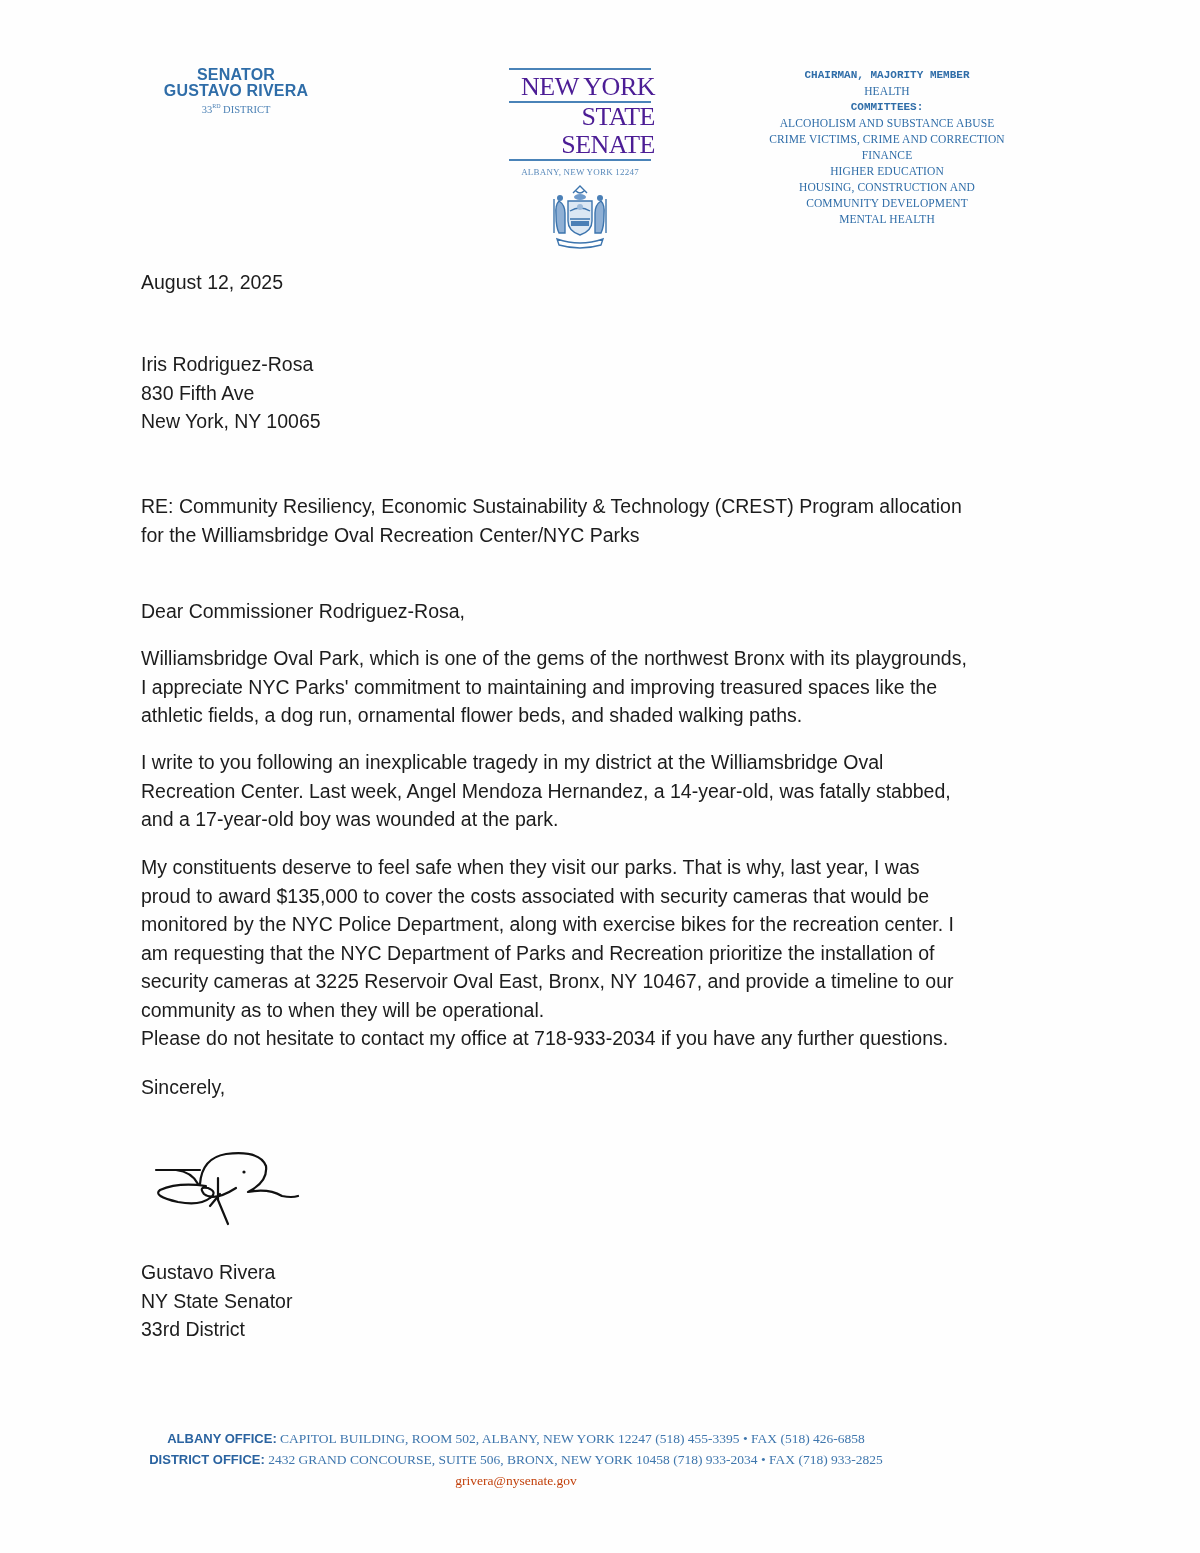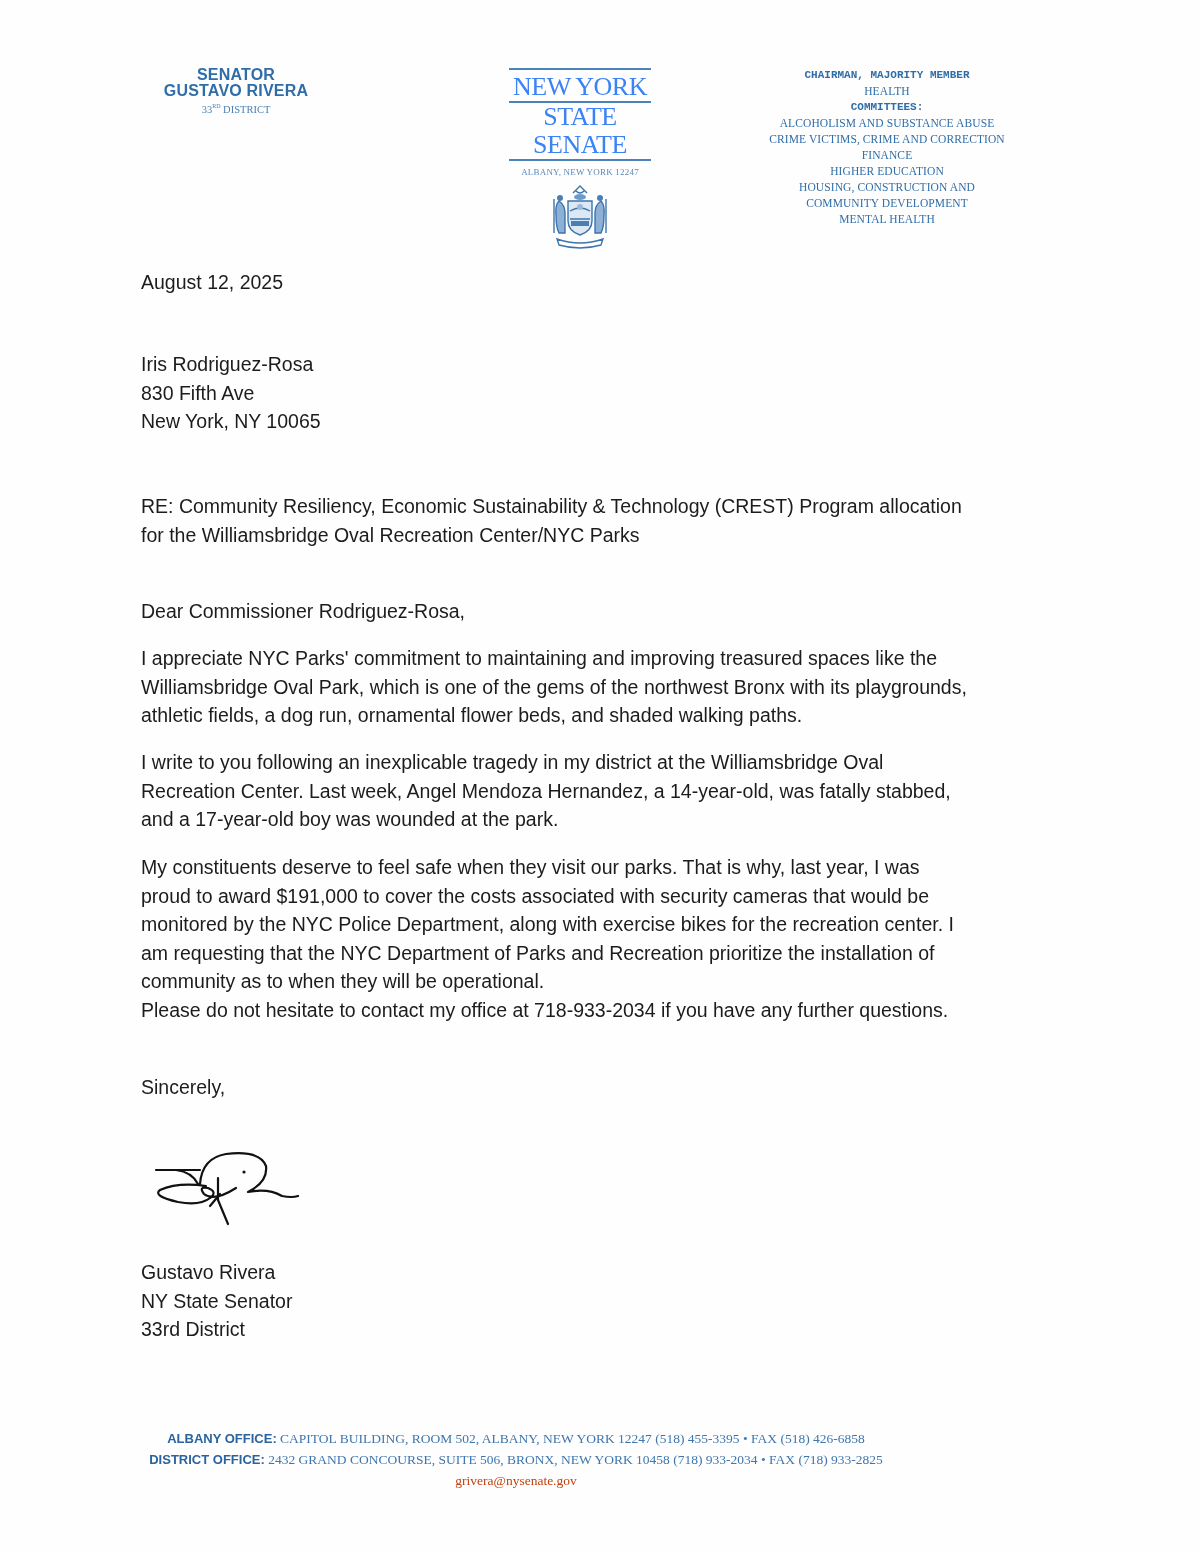--- a/index.html
+++ b/index.html
@@ -14,21 +14,21 @@
     }
     .lh-left .l1, .lh-left .l2 { font-weight: bold; font-size: 16px; line-height: 16px; letter-spacing: 0.2px; }
     .lh-left .l3 { font-size: 10.5px; line-height: 14px; color: #4d82b5; font-family: "Liberation Serif", serif; }
     .lh-left sup { font-size: 6px; }
 
     .lh-center {
       position: absolute; left: 505px; top: 68px; width: 150px; text-align: center;
       color: #2e6aa3;
     }
     .rule { height: 2px; background: #4a83b8; margin: 0 4px; }
-    .ny-title { font-family: "Liberation Serif", serif; font-size: 26px; line-height: 28px; letter-spacing: -0.5px; color: #3b82f6; }
+    .ny-title { font-family: "Liberation Serif", serif; font-size: 26px; line-height: 28px; letter-spacing: -0.5px; color: #4c1d95; text-align: right; }
     .ny-title.first { margin-top: 3px; }
     .ny-addr { font-family: "Liberation Serif", serif; font-size: 9px; color: #5a8abb; margin-top: 6px; letter-spacing: 0.2px; }
     .seal { display: block; margin: 6px auto 0; }
 
     .lh-right {
       position: absolute; left: 752px; top: 67px; width: 270px; text-align: center;
       color: #2f6da8; font-family: "Liberation Serif", serif;
     }
     .lh-right .b { font-family: Liberation Mono, monospace; font-weight: bold; font-size: 11px; line-height: 16px; }
     .lh-right .n { font-size: 11.5px; line-height: 16px; letter-spacing: 0.1px; }
@@ -124,36 +124,37 @@
   </div>
 
   <div class="body-text re">
     <p>RE: Community Resiliency, Economic Sustainability &amp; Technology (CREST) Program allocation</p>
     <p>for the Williamsbridge Oval Recreation Center/NYC Parks</p>
   </div>
 
   <div class="body-text salutation">Dear Commissioner Rodriguez-Rosa,</div>
 
   <div class="body-text para1">
+    <p>Williamsbridge Oval Park, which is one of the gems of the northwest Bronx with its playgrounds,</p>
     <p>I appreciate NYC Parks' commitment to maintaining and improving treasured spaces like the</p>
-    <p>Williamsbridge Oval Park, which is one of the gems of the northwest Bronx with its playgrounds,</p>
     <p>athletic fields, a dog run, ornamental flower beds, and shaded walking paths.</p>
   </div>
 
   <div class="body-text para2">
     <p>I write to you following an inexplicable tragedy in my district at the Williamsbridge Oval</p>
     <p>Recreation Center. Last week, Angel Mendoza Hernandez, a 14-year-old, was fatally stabbed,</p>
     <p>and a 17-year-old boy was wounded at the park.</p>
   </div>
 
   <div class="body-text para3">
     <p>My constituents deserve to feel safe when they visit our parks. That is why, last year, I was</p>
-    <p>proud to award $191,000 to cover the costs associated with security cameras that would be</p>
+    <p>proud to award $135,000 to cover the costs associated with security cameras that would be</p>
     <p>monitored by the NYC Police Department, along with exercise bikes for the recreation center. I</p>
     <p>am requesting that the NYC Department of Parks and Recreation prioritize the installation of</p>
+    <p>security cameras at 3225 Reservoir Oval East, Bronx, NY 10467, and provide a timeline to our</p>
     <p>community as to when they will be operational.</p>
     <p>Please do not hesitate to contact my office at 718-933-2034 if you have any further questions.</p>
   </div>
 
   <div class="body-text closing">Sincerely,</div>
 
   <svg class="signature" width="190" height="90" viewBox="0 0 190 90">
     <g fill="none" stroke="#111" stroke-width="2.2" stroke-linecap="round" stroke-linejoin="round">
       <path d="M8 22 H52"></path>
       <path d="M28 22 Q44 24 50 36"></path>

